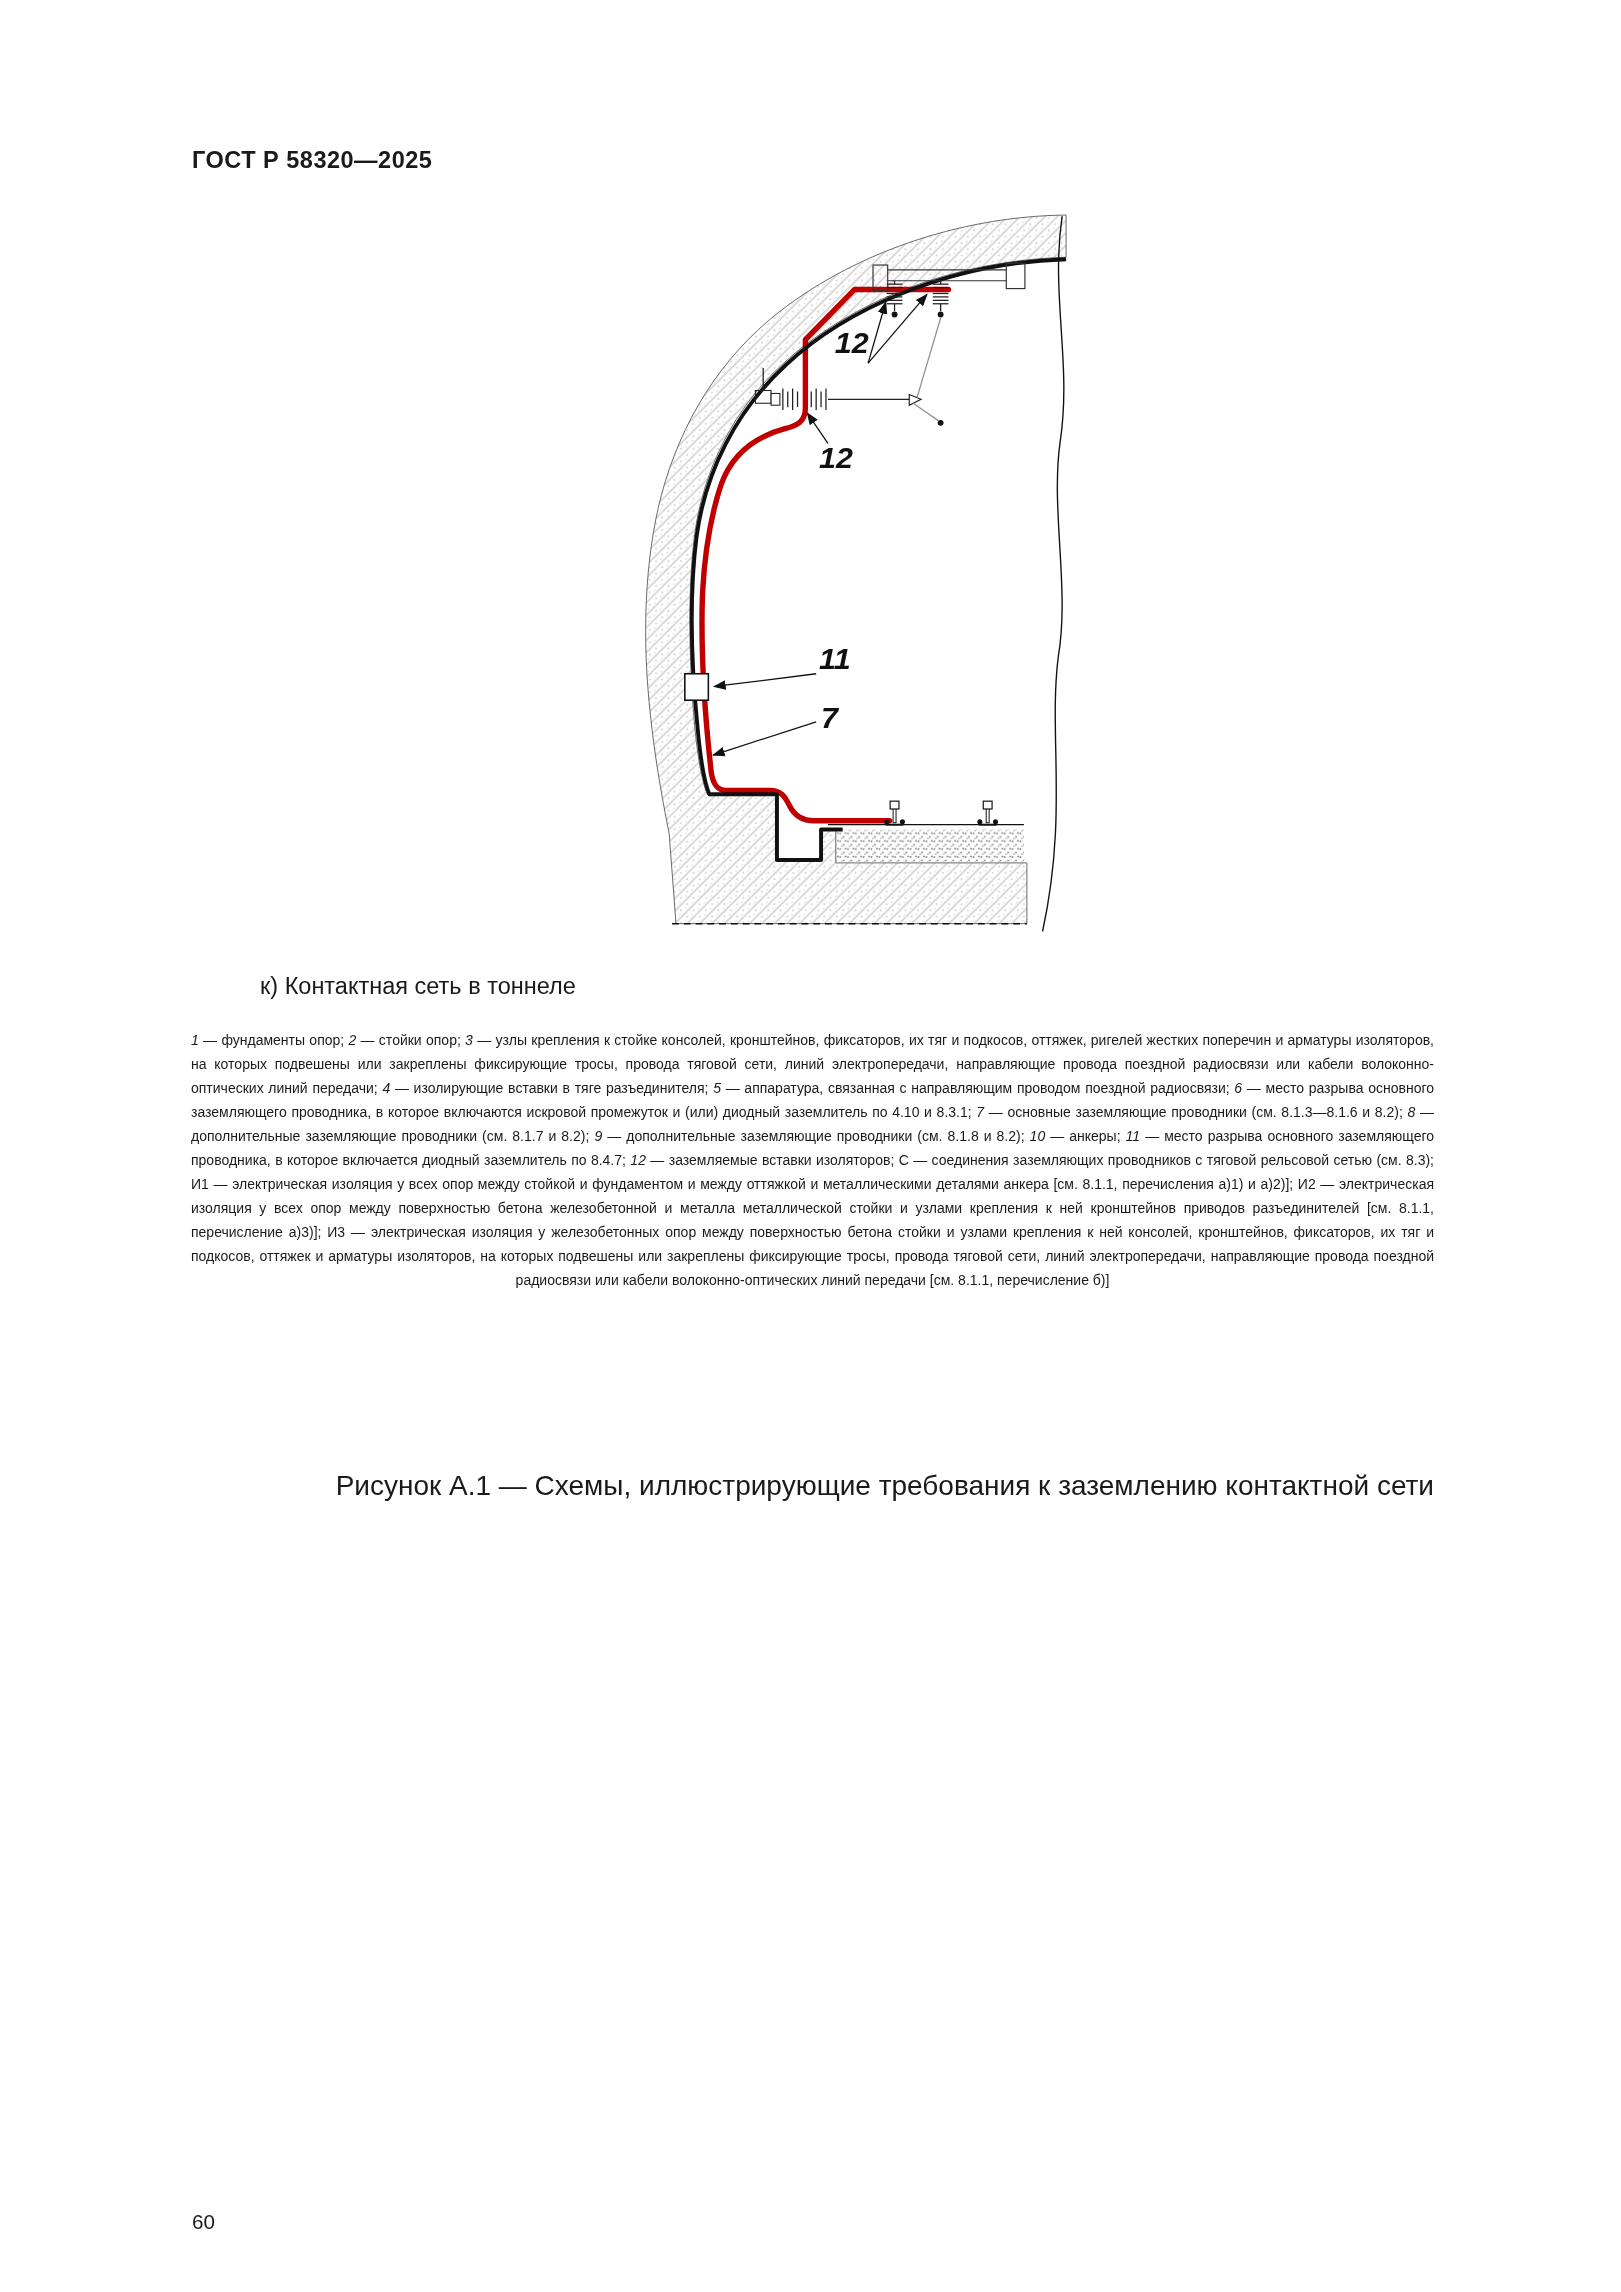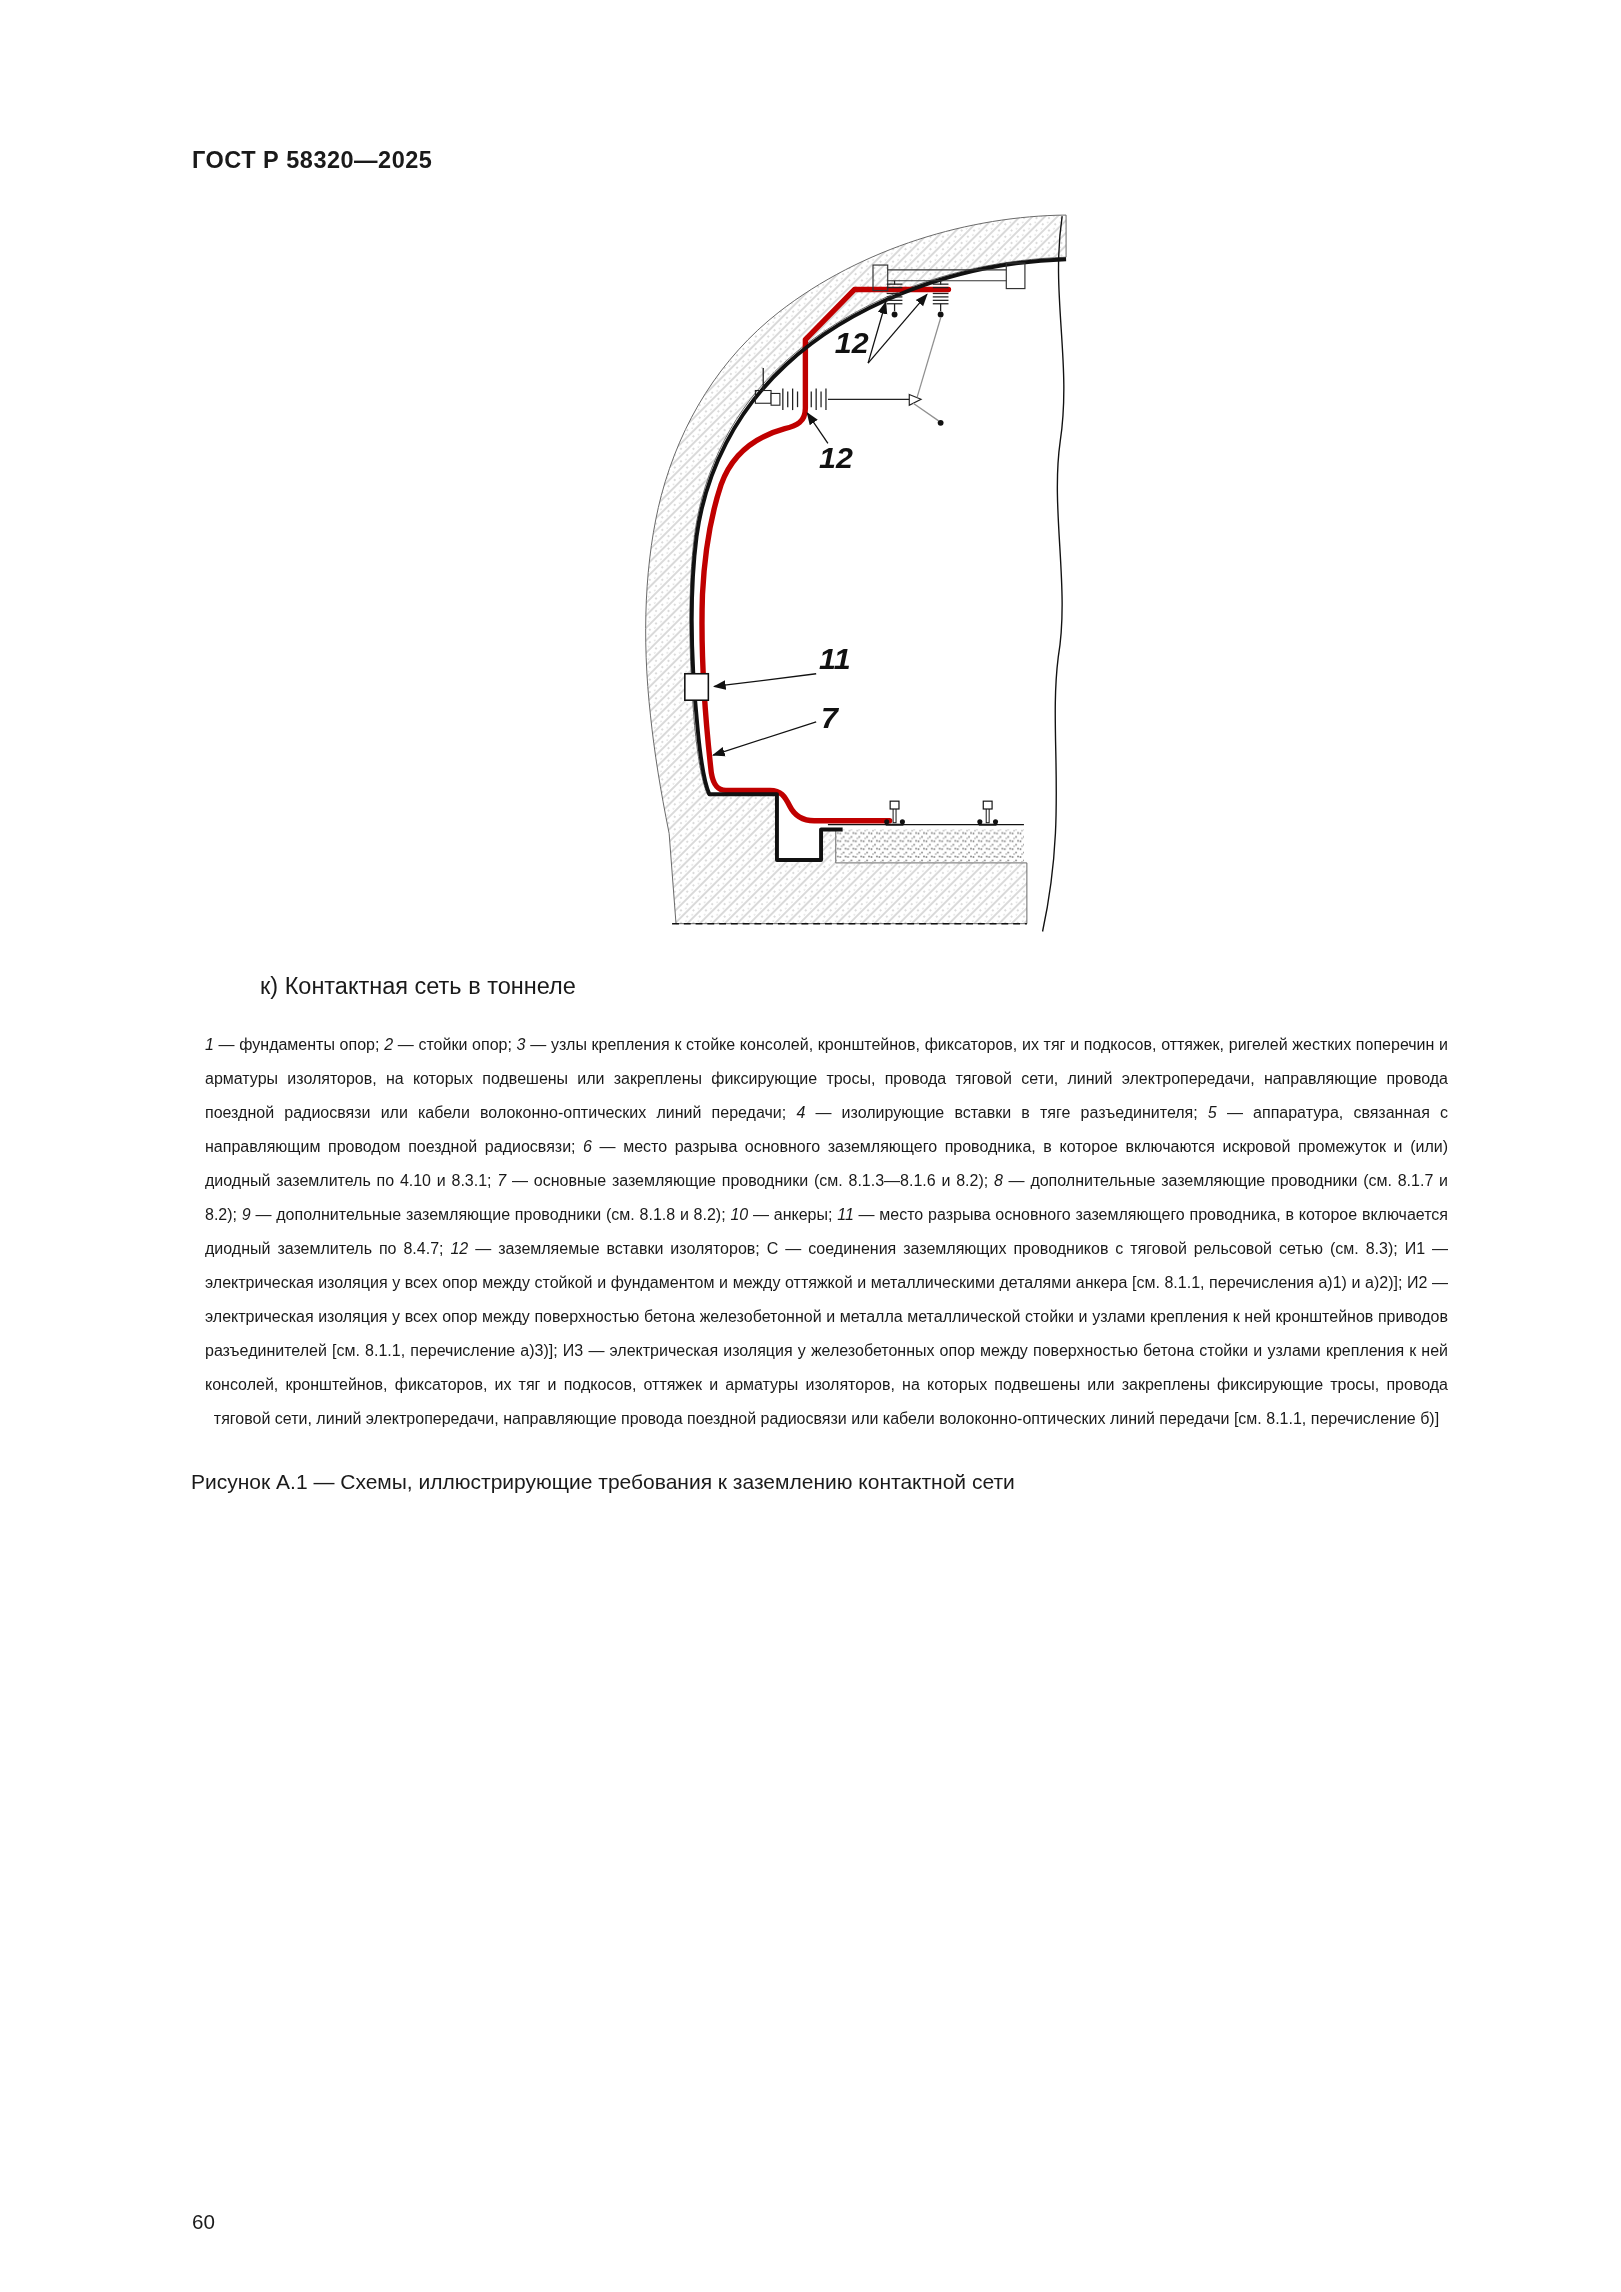--- a/index.html
+++ b/index.html
@@ -16,28 +16,28 @@
     font-size:23.5px;font-weight:bold;letter-spacing:0.5px;
   }
   .diagram{
     position:absolute;left:627px;top:209px;width:443px;height:757px;
   }
   .subcaption{
     position:absolute;left:260px;top:973px;width:1176px;
     text-align:left;font-size:23.5px;
   }
   .legend{
-    position:absolute;left:205px;top:1028px;width:1243px;
+    position:absolute;left:191px;top:1028px;width:1243px;
     margin:0;
-    font-size:16px;line-height:34px;
+    font-size:14px;line-height:24px;
     text-align:justify;text-align-last:center;
   }
   .caption{
     position:absolute;left:191px;top:1470px;width:1243px;
-    text-align:left;font-size:21px;
+    text-align:right;font-size:28px;
   }
   .page-number{
     position:absolute;left:192px;top:2210px;font-size:20.6px;
   }
   svg text.callout{
     font-family:"Liberation Sans",sans-serif;
     font-size:31px;font-weight:bold;font-style:italic;fill:#111;
   }
 </style>
 </head>

